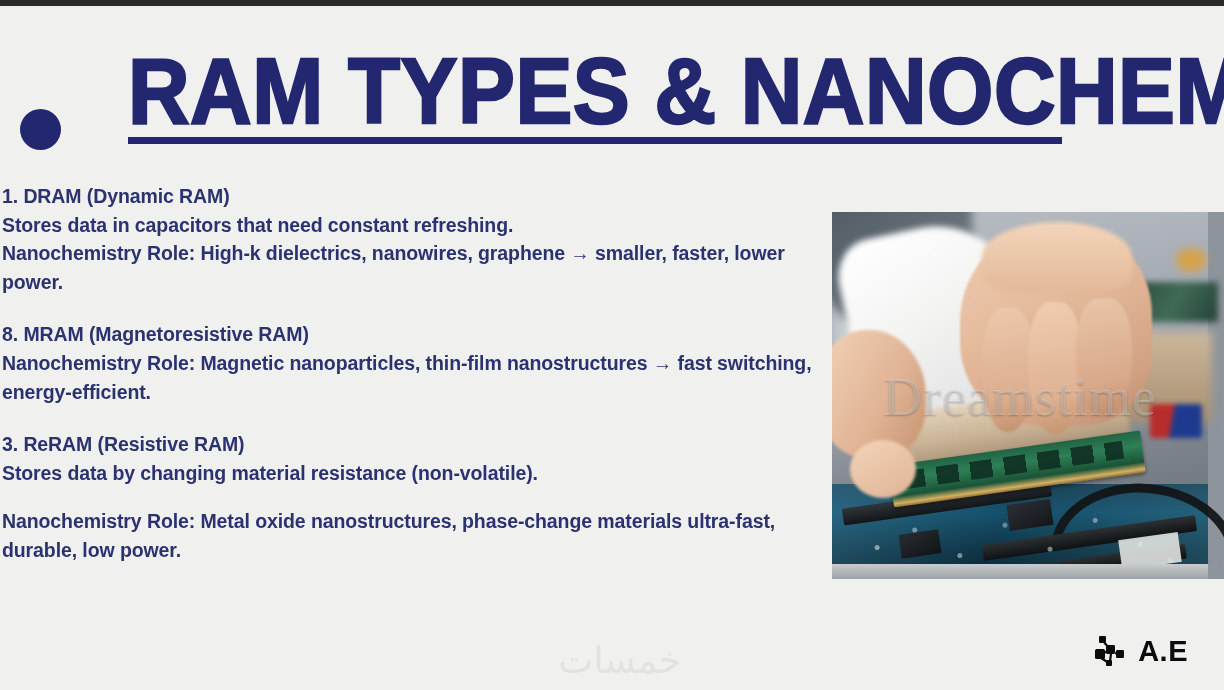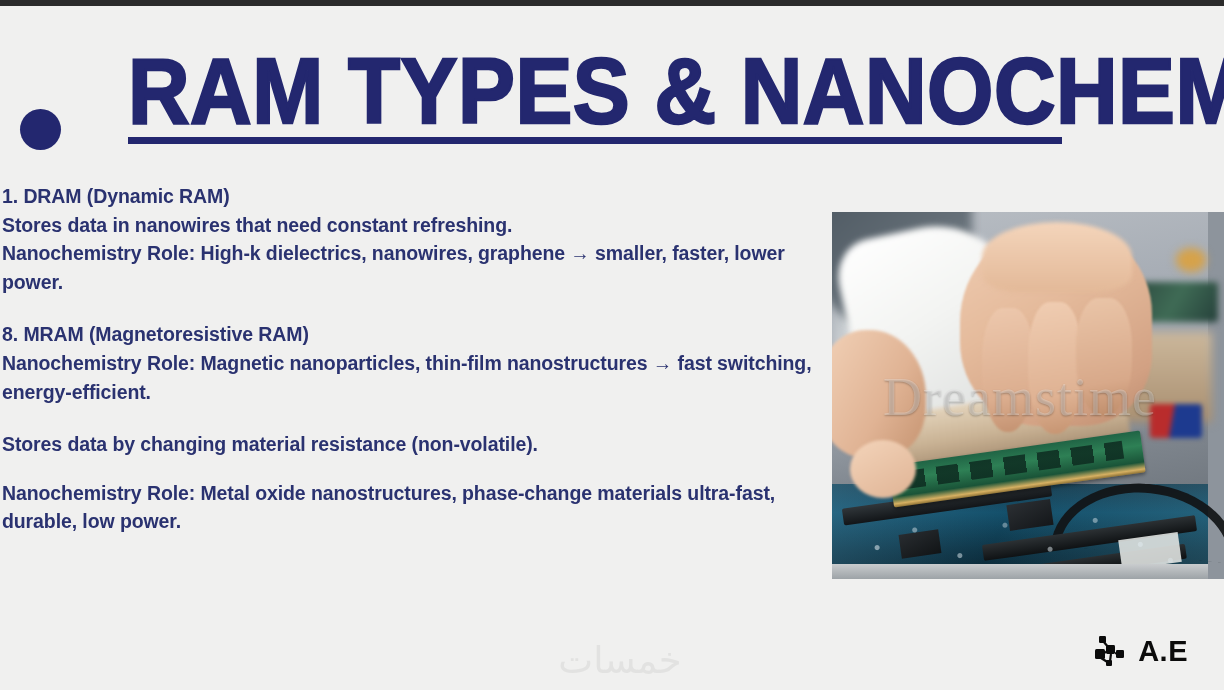--- a/index.html
+++ b/index.html
@@ -351,30 +351,31 @@
     <div class="title-wrap">
       <h1 class="slide-title">RAM TYPES &amp; NANOCHEMISTRY</h1>
       <div class="title-rule"></div>
     </div>
   </div>
 
   <div class="body-col">
 
     <p class="para">
       <span class="lead">1. DRAM (Dynamic RAM)</span>
-      <span class="lead">Stores data in nanowires that need constant refreshing.</span>
+      <span class="lead">Stores data in capacitors that need constant refreshing.</span>
       <span>Nanochemistry Role: High-k dielectrics, nanowires, graphene → smaller, faster, lower power.</span>
     </p>
 
     <p class="para">
       <span class="lead">8. MRAM (Magnetoresistive RAM)</span>
       <span>Nanochemistry Role: Magnetic nanoparticles, thin-film nanostructures → fast switching, energy-efficient.</span>
     </p>
 
     <p class="para">
+      <span class="lead">3. ReRAM (Resistive RAM)</span>
       <span class="lead">Stores data by changing material resistance (non-volatile).</span>
       <span class="gap"></span>
       <span>Nanochemistry Role: Metal oxide nanostructures, phase-change materials ultra-fast, durable, low power.</span>
     </p>
 
   </div>
 
   <div class="photo">
     <div class="ph-layer ph-bg"></div>
     <div class="ph-layer ph-wall-left"></div>

